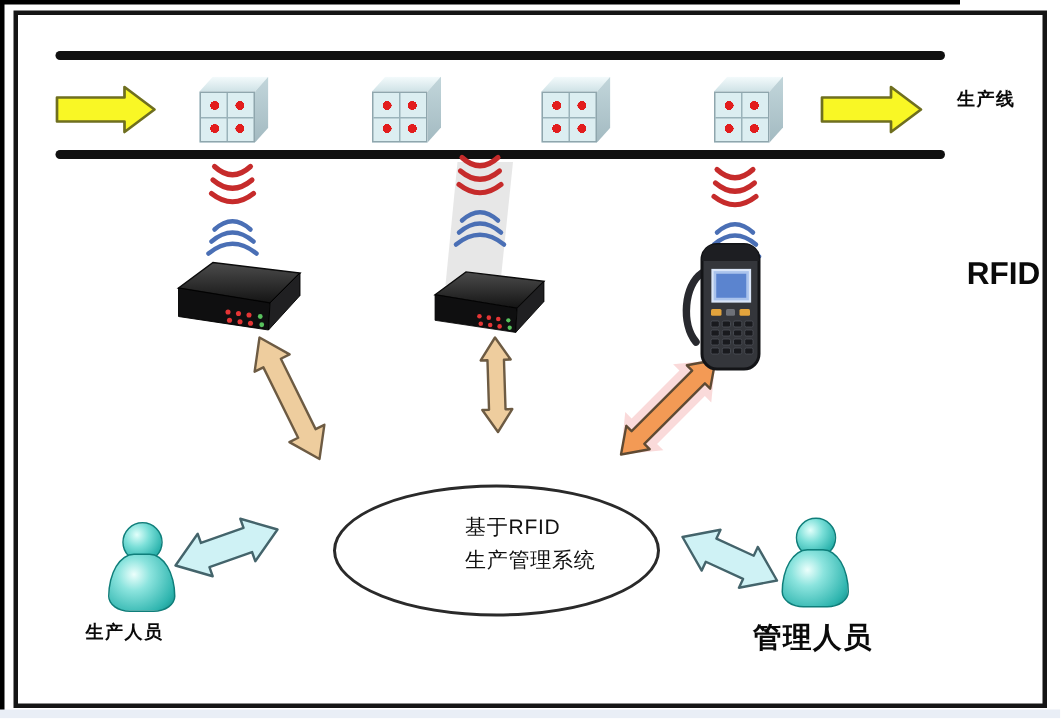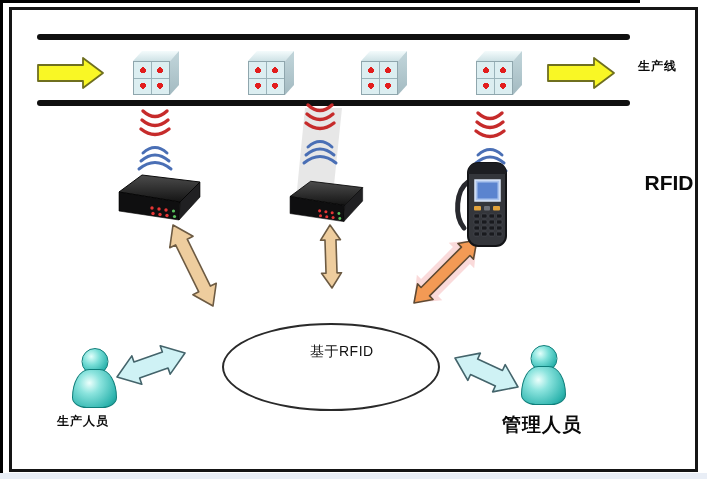--- a/index.html
+++ b/index.html
@@ -207,20 +207,21 @@
       <rect x="22" y="74" width="5.5" height="4" rx="1"></rect>
         <rect x="29.5" y="74" width="5.5" height="4" rx="1"></rect>
         <rect x="37" y="74" width="5.5" height="4" rx="1"></rect>
         <rect x="44.5" y="74" width="5.5" height="4" rx="1"></rect>
     </g>
   </svg>
 
   <div class="sys-ellipse">
     <div class="sys-text">
       <div>基于RFID</div>
+      <div>生产管理系统</div>
     </div>
   </div>
 
   <div class="person" style="left:72px;top:348px">
     <div class="head"></div>
     <div class="torso"></div>
   </div>
   <div class="person" style="left:521px;top:345px">
     <div class="head"></div>
     <div class="torso"></div>

